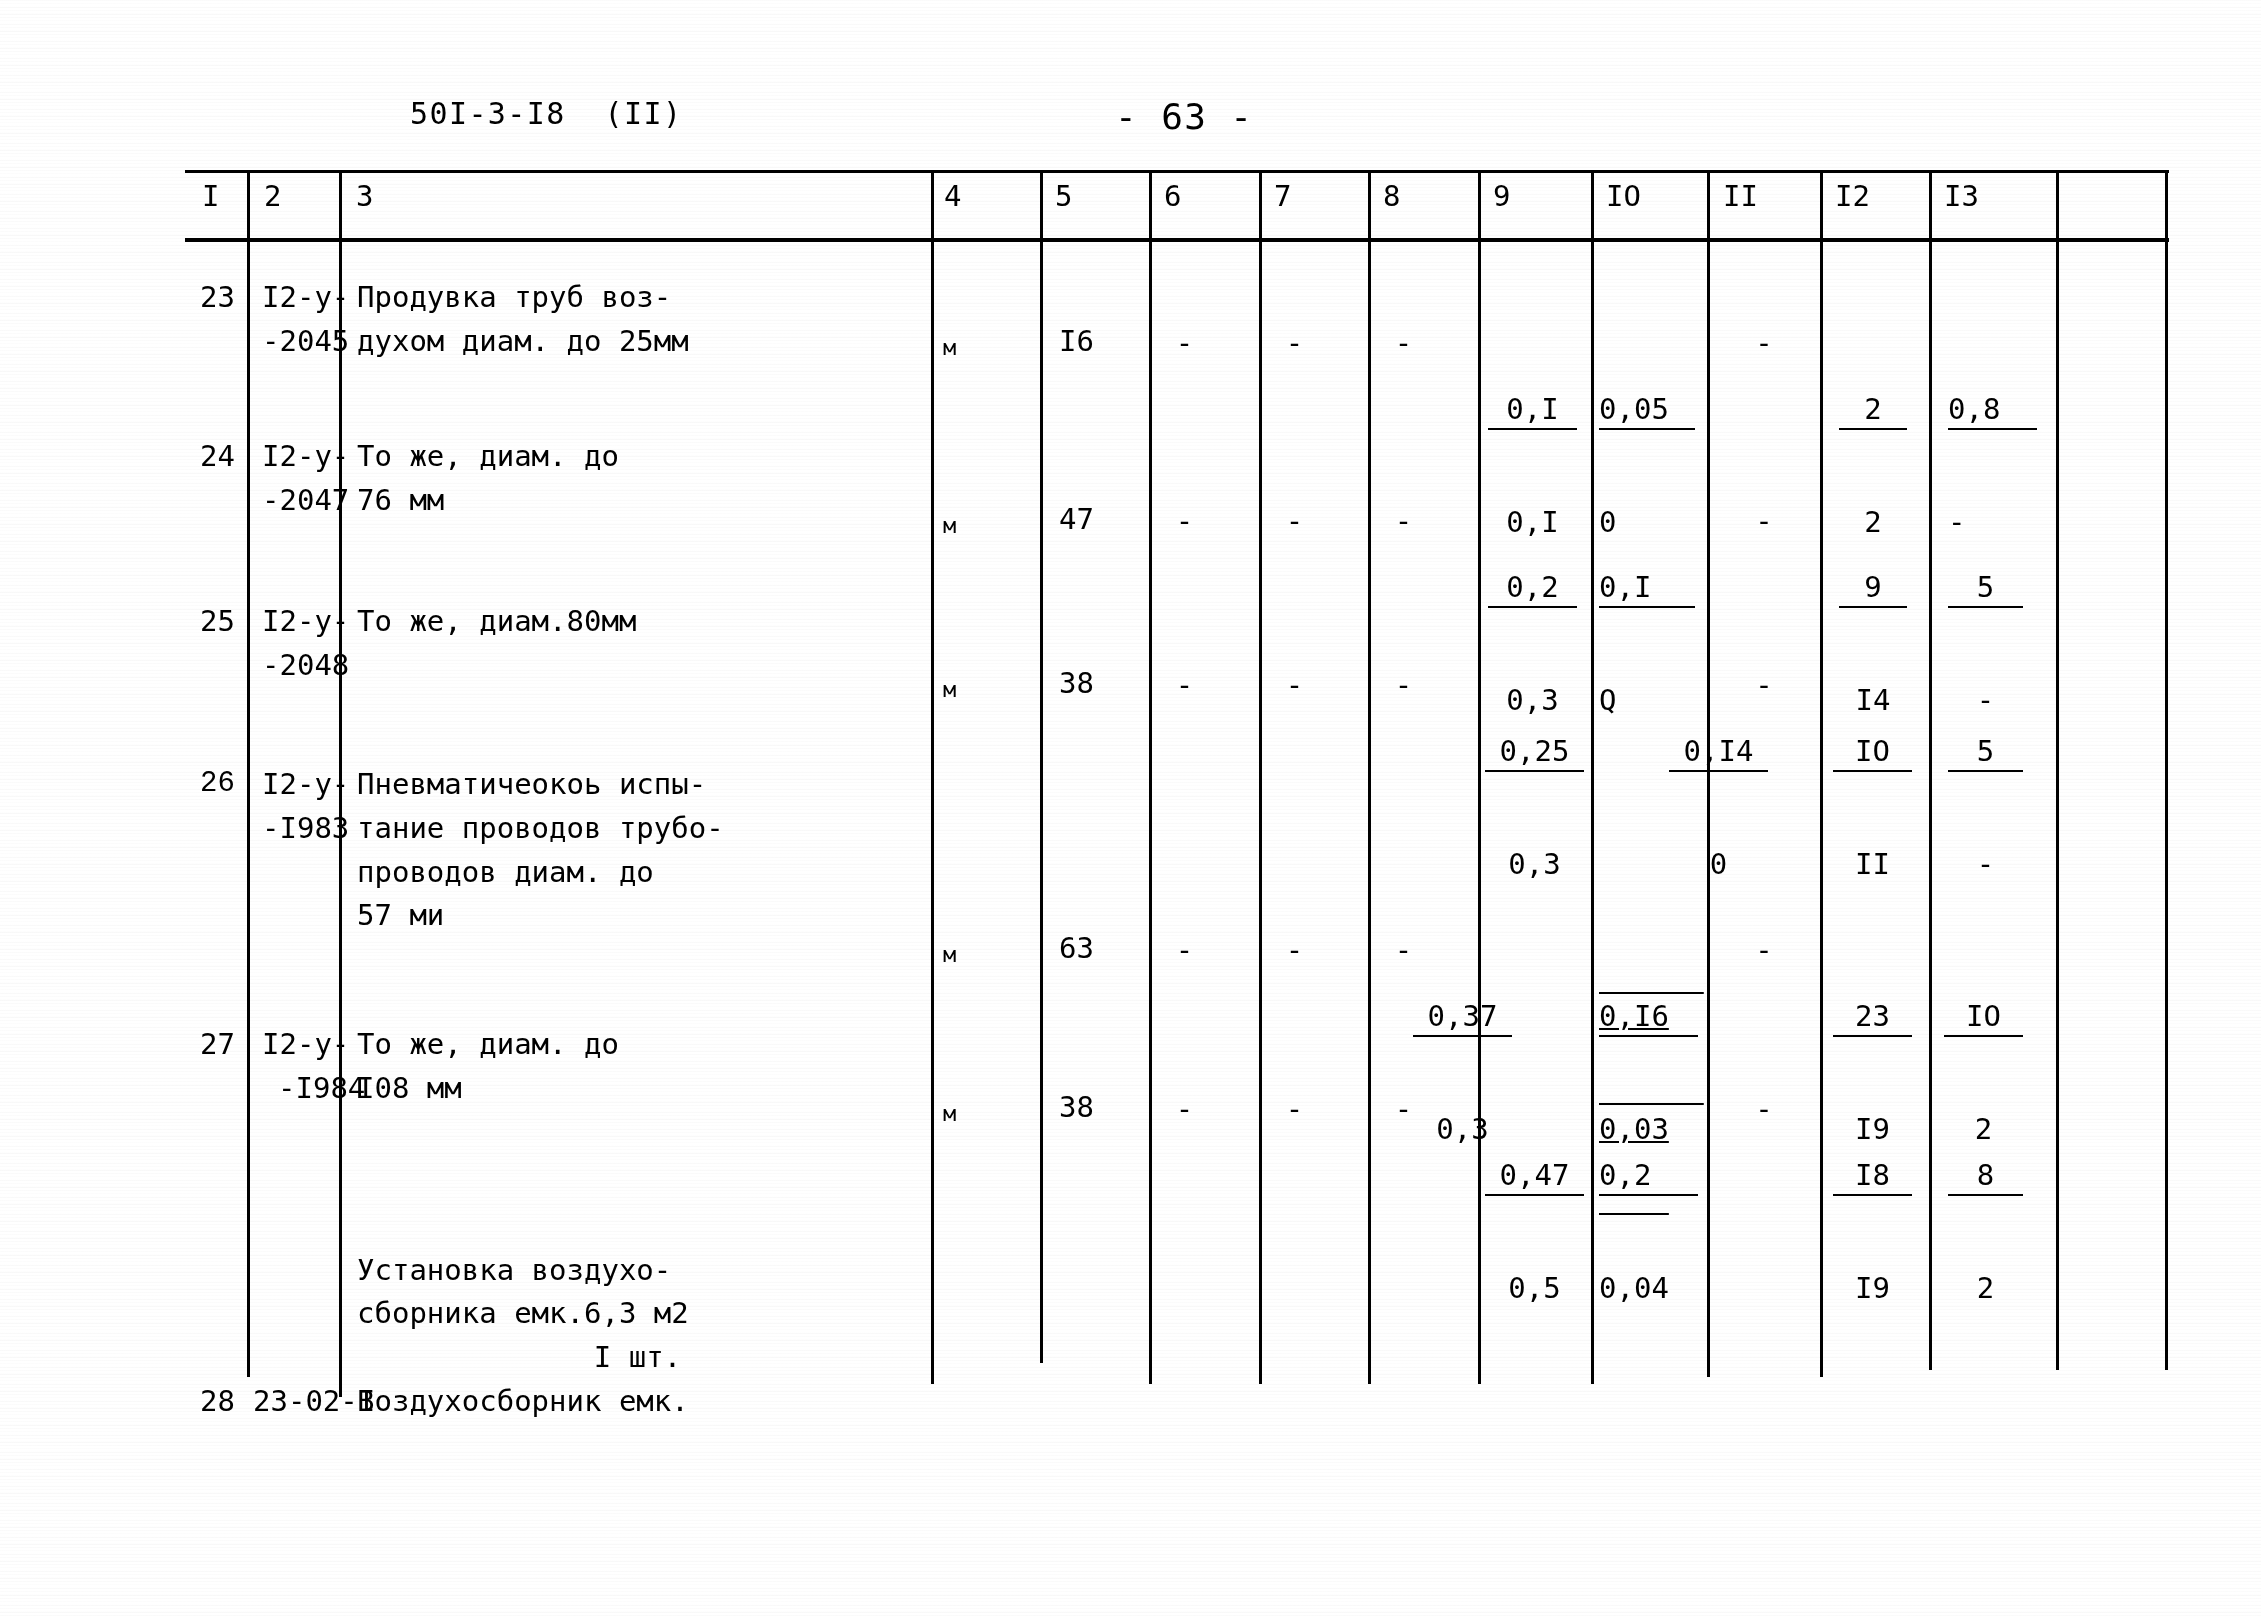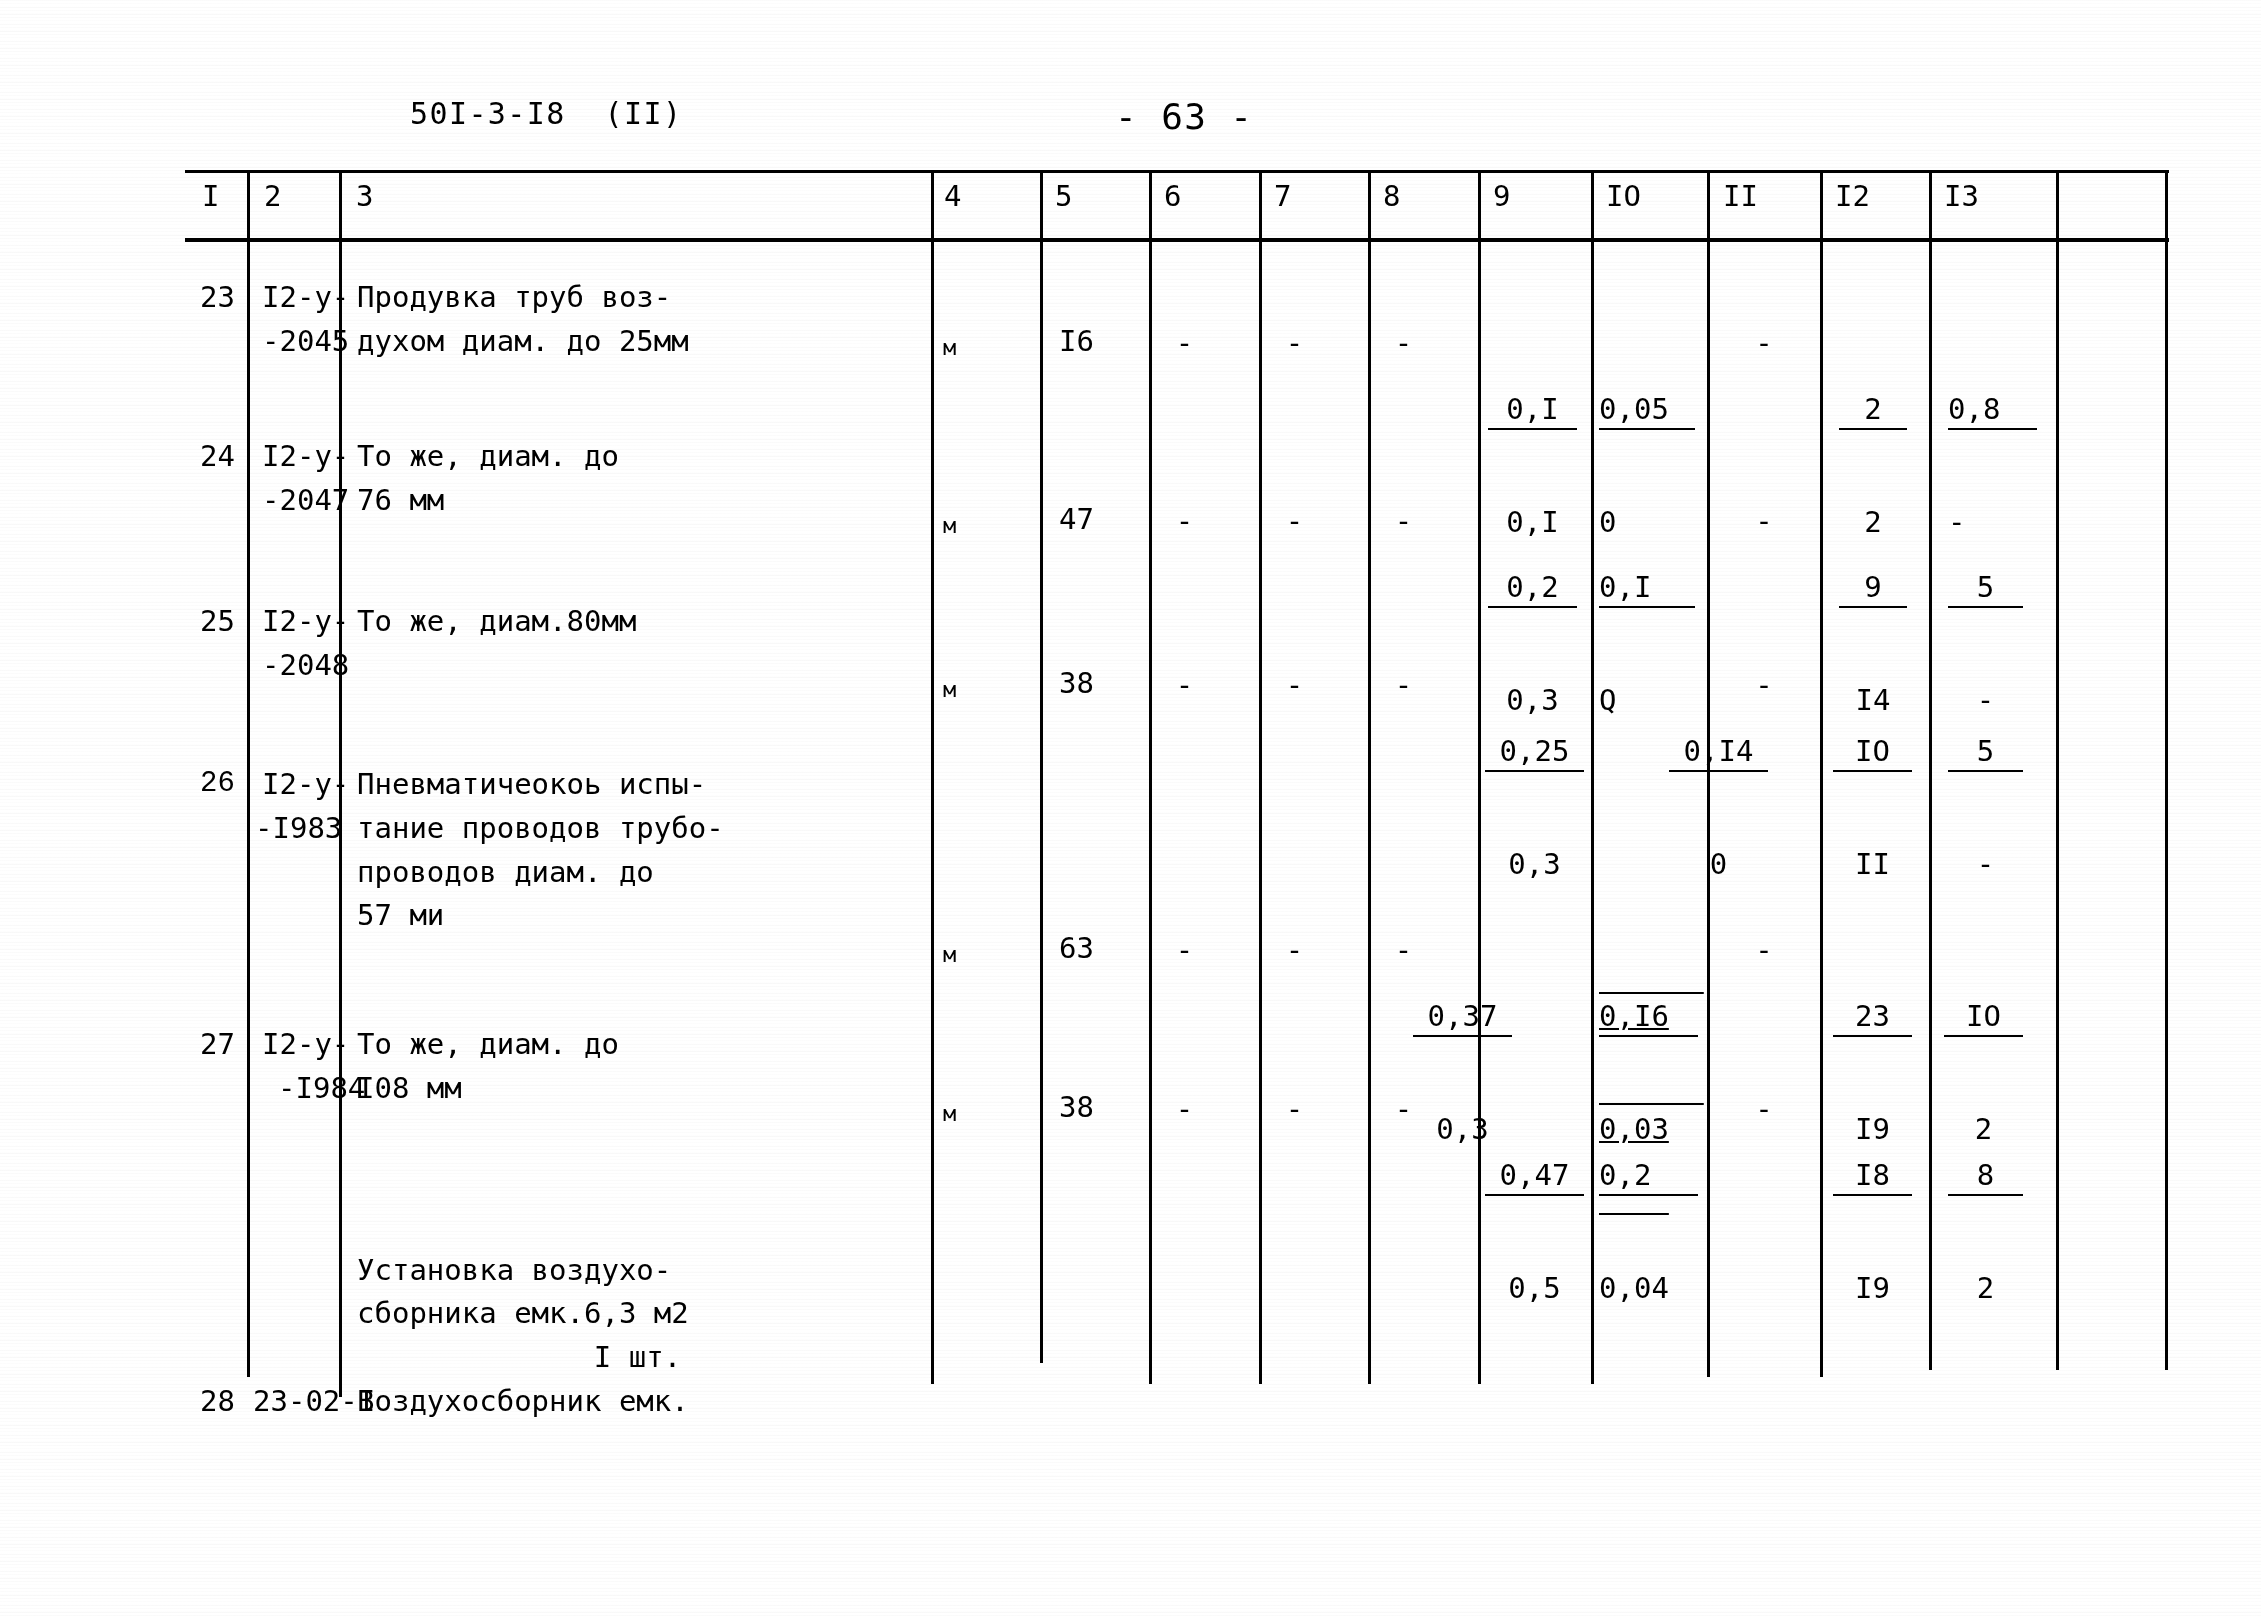--- a/index.html
+++ b/index.html
@@ -247,21 +247,21 @@
     </div>
     <div class="frac" style="left:1763px; top:491px; width:75px;">
       <span class="num">5</span>
       <span class="den">-</span>
     </div>
   </div>
 
   <div>
     <div class="cell" style="left:15px;  top:595px;font-family:Liberation Mono, monospace;">26</div>
     <div class="cell" style="left:77px; top:595px;">I2-у-</div>
-    <div class="cell" style="left:70px; top:639px;">-I983</div>
+    <div class="cell" style="left:77px; top:639px;">-I983</div>
     <div class="cell" style="left:172px; top:595px;">Пневматичеокоь испы-</div>
     <div class="cell" style="left:172px; top:639px;">тание проводов трубо-</div>
     <div class="cell" style="left:172px; top:683px;">проводов диам. до</div>
     <div class="cell" style="left:172px; top:726px;">57 ми</div>
     <div class="cell" style="left:758px; top:766px; font-size:22px;">м</div>
     <div class="cell" style="left:874px; top:759px;">63</div>
     <div class="dash" style="left:979px; top:766px; width:41px;">-</div>
     <div class="dash" style="left:1089px; top:766px; width:41px;">-</div>
     <div class="dash" style="left:1198px; top:766px; width:41px;">-</div>
     <div class="frac" style="left:1228px; top:756px; width:99px;text-align:center;">

